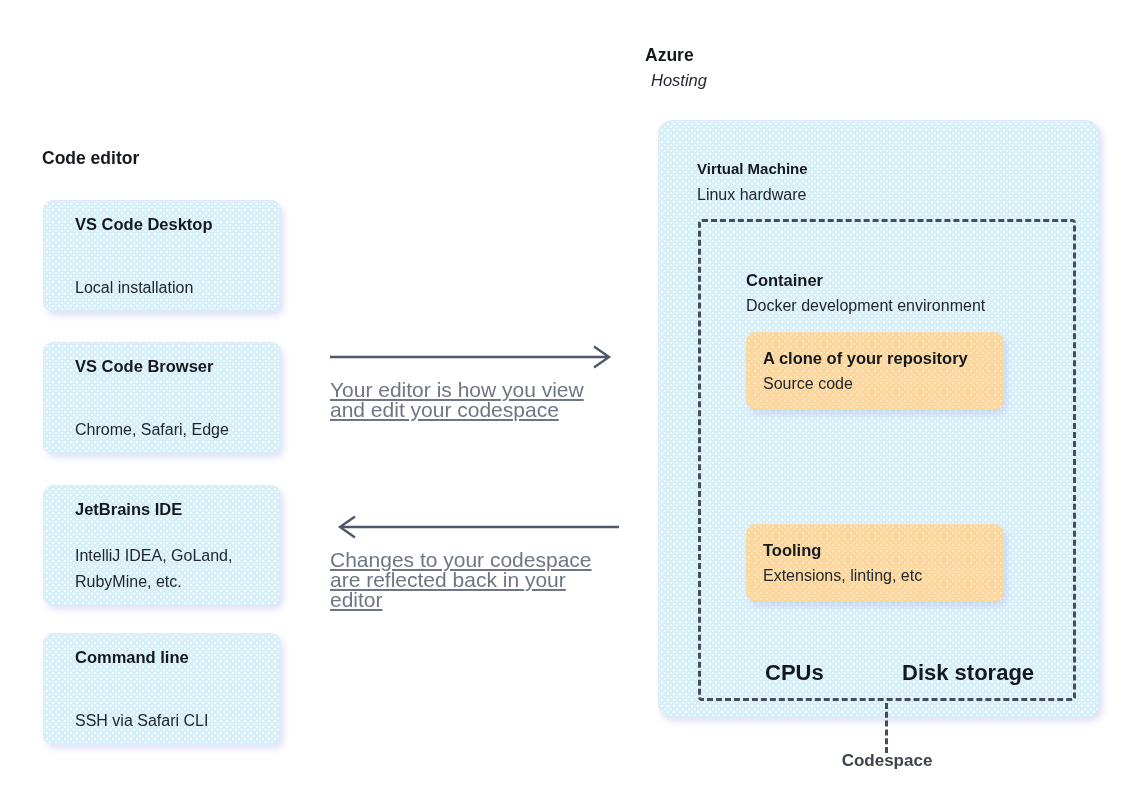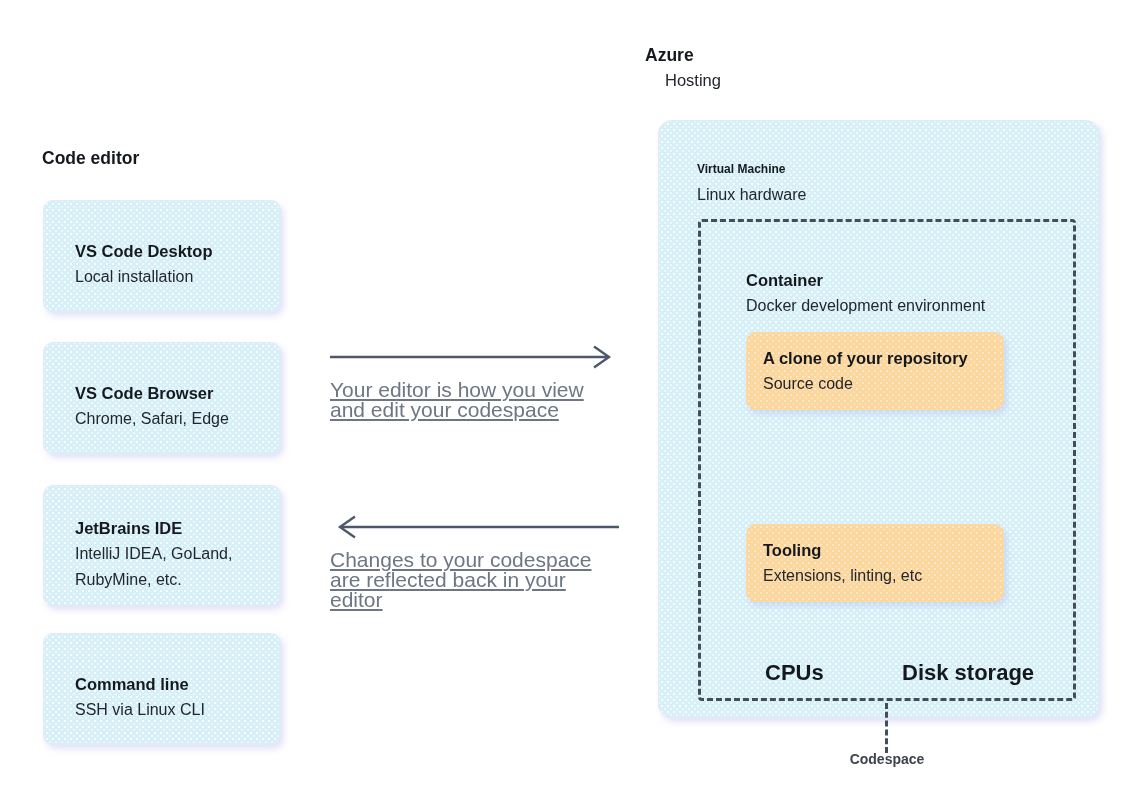--- a/index.html
+++ b/index.html
@@ -43,21 +43,21 @@
   }
   .card{
     border-radius:10px;
     border:1px solid var(--edge);
     box-shadow:3px 4px 6px var(--shadow);
     display:flex;flex-direction:column;justify-content:center;
   }
   .card .title{font-size:16.5px;font-weight:700;line-height:26px;color:var(--text-primary);}
   .card .sub{font-size:16px;font-weight:400;line-height:26px;color:#23272d;}
 
-  .editor-card{left:43px;width:238px;padding:26px 18px 10px 31px;}
+  .editor-card{left:43px;width:238px;padding:10px 18px 10px 31px;justify-content:space-between;}
 
   .flow-label{
     width:288px;font-size:21px;line-height:20px;color:var(--text-muted);text-decoration:underline;
   }
 
   .vm-box{
     left:658px;top:120px;width:442px;height:598px;border-radius:14px;
     border:1px solid var(--edge);
     box-shadow:3px 4px 6px var(--shadow);
   }
@@ -69,21 +69,21 @@
   .resource-card{left:746px;width:258px;height:78px;padding:8px 14px 8px 17px;border:none;}
 
   .footer-label{font-size:22px;font-weight:700;color:var(--text-primary);}
 
   .connector{
     left:885px;top:703px;height:50px;width:0;
     border-left:3px dashed var(--dash-border);
   }
   .codespace-label{
     left:787px;top:751px;width:200px;text-align:center;
-    font-size:14px;font-weight:700;color:#3d434b;
+    font-size:17px;font-weight:700;color:#3d434b;
   }
   svg{display:block;}
 </style>
 </head>
 <body>
 
 <div class="stage">
 
   <div class="abs heading" style="left:42px;top:148px;">Code editor</div>
 
@@ -97,45 +97,45 @@
     <div class="sub">IntelliJ IDEA, GoLand, RubyMine, etc.</div>
   </div>
 
   <div class="abs card tex-blue editor-card" style="top:342px;height:112px;">
     <div class="title">VS Code Browser</div>
     <div class="sub">Chrome, Safari, Edge</div>
   </div>
 
   <div class="abs card tex-blue editor-card" style="top:633px;height:112px;">
     <div class="title">Command line</div>
-    <div class="sub">SSH via Linux CLI</div>
+    <div class="sub">SSH via Safari CLI</div>
   </div>
 
   <div class="abs" style="left:330px;top:344px;">
     <svg width="290" height="26" viewBox="0 0 290 26" style="color:var(--arrow);">
       <line x1="0" y1="13" x2="277" y2="13" stroke="currentColor" stroke-width="2.4"></line>
       <polyline points="264,2.5 279,13 264,23.5" fill="none" stroke="currentColor" stroke-width="2.4"></polyline>
     </svg>
   </div>
   <div class="abs flow-label" style="left:330px;top:380px;">Your editor is how you view and edit your codespace</div>
 
   <div class="abs" style="left:329px;top:514px;">
     <svg width="290" height="26" viewBox="0 0 290 26" style="color:var(--arrow);">
       <line x1="13" y1="13" x2="290" y2="13" stroke="currentColor" stroke-width="2.4"></line>
       <polyline points="26,2.5 11,13 26,23.5" fill="none" stroke="currentColor" stroke-width="2.4"></polyline>
     </svg>
   </div>
   <div class="abs flow-label" style="left:330px;top:550px;">Changes to your codespace are reflected back in your editor</div>
 
   <div class="abs heading" style="left:645px;top:45px;">Azure</div>
-  <div class="abs subheading" style="left:665px;top:71px;">Hosting</div>
+  <div class="abs subheading" style="left:651px;top:71px;font-style:italic;">Hosting</div>
 
   <div class="abs vm-box tex-blue">
     <div class="abs" style="left:38px;top:35px;">
-      <div class="heading" style="font-size:12px;line-height:26px;">Virtual Machine</div>
+      <div class="heading" style="font-size:15px;line-height:26px;">Virtual Machine</div>
       <div class="subheading" style="font-size:16px;line-height:26px;">Linux hardware</div>
     </div>
   </div>
 
   <div class="abs dashed-box"></div>
 
   <div class="abs" style="left:746px;top:267px;">
     <div class="heading" style="font-size:16.5px;line-height:26px;">Container</div>
     <div class="subheading" style="font-size:16px;line-height:26px;">Docker development environment</div>
   </div>

